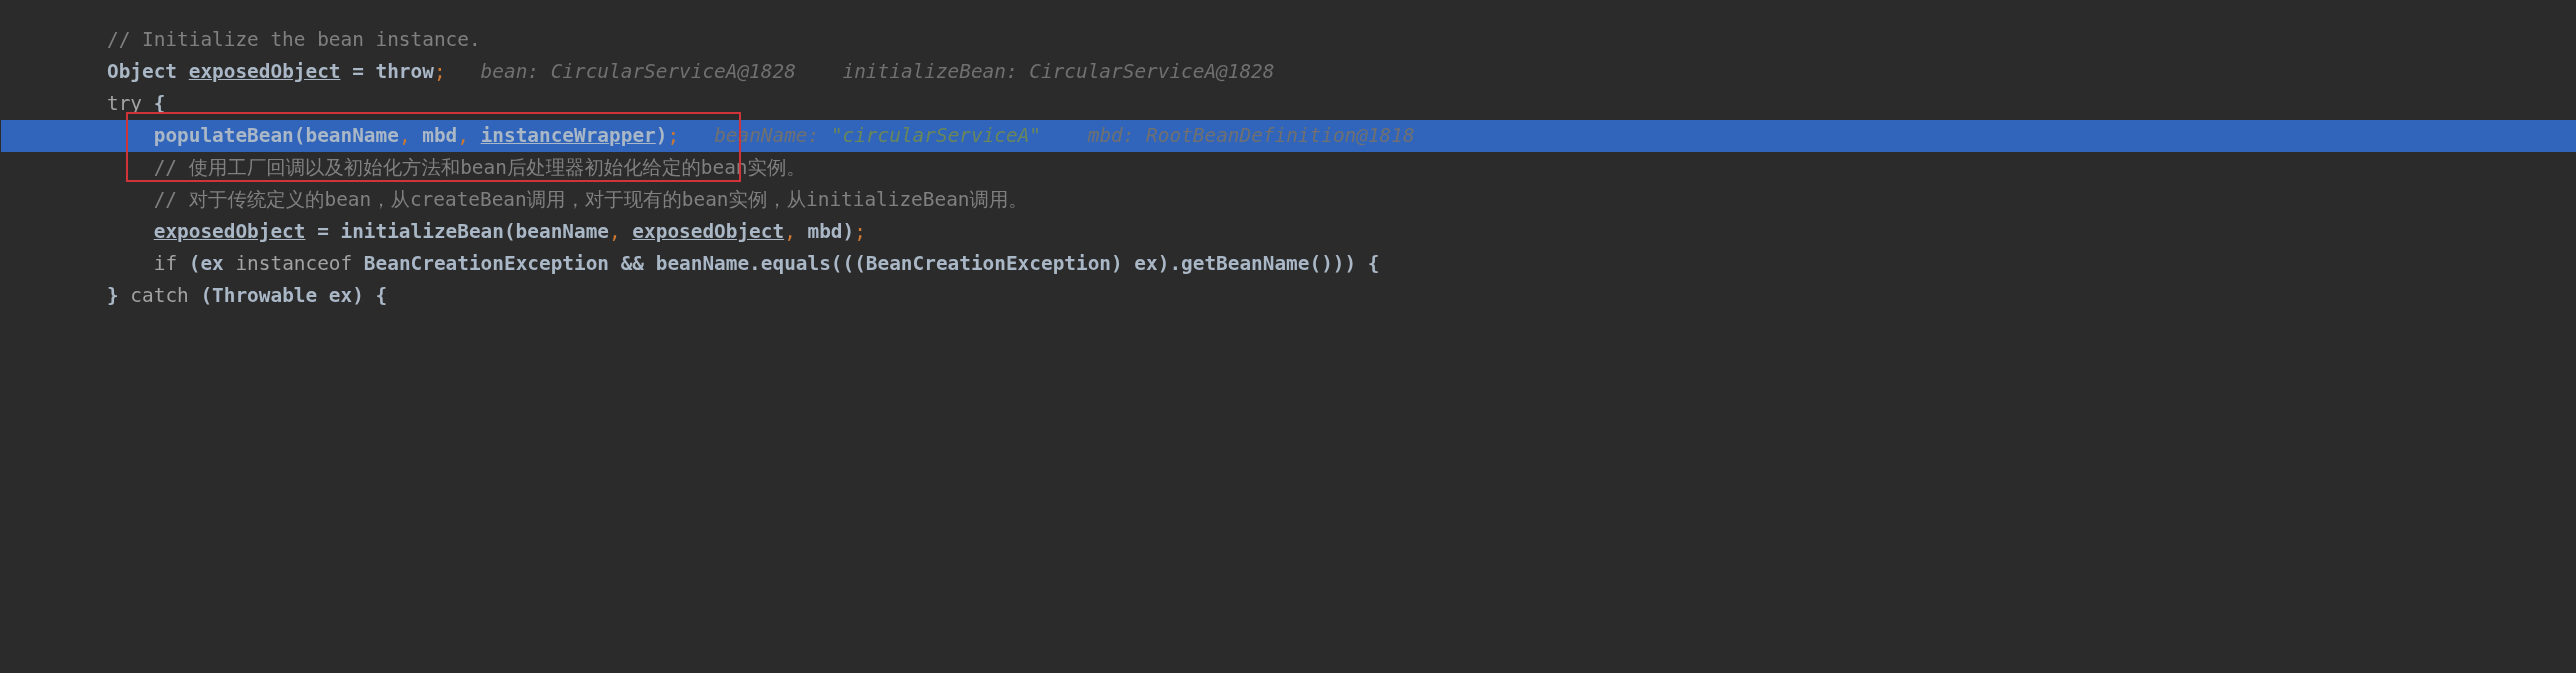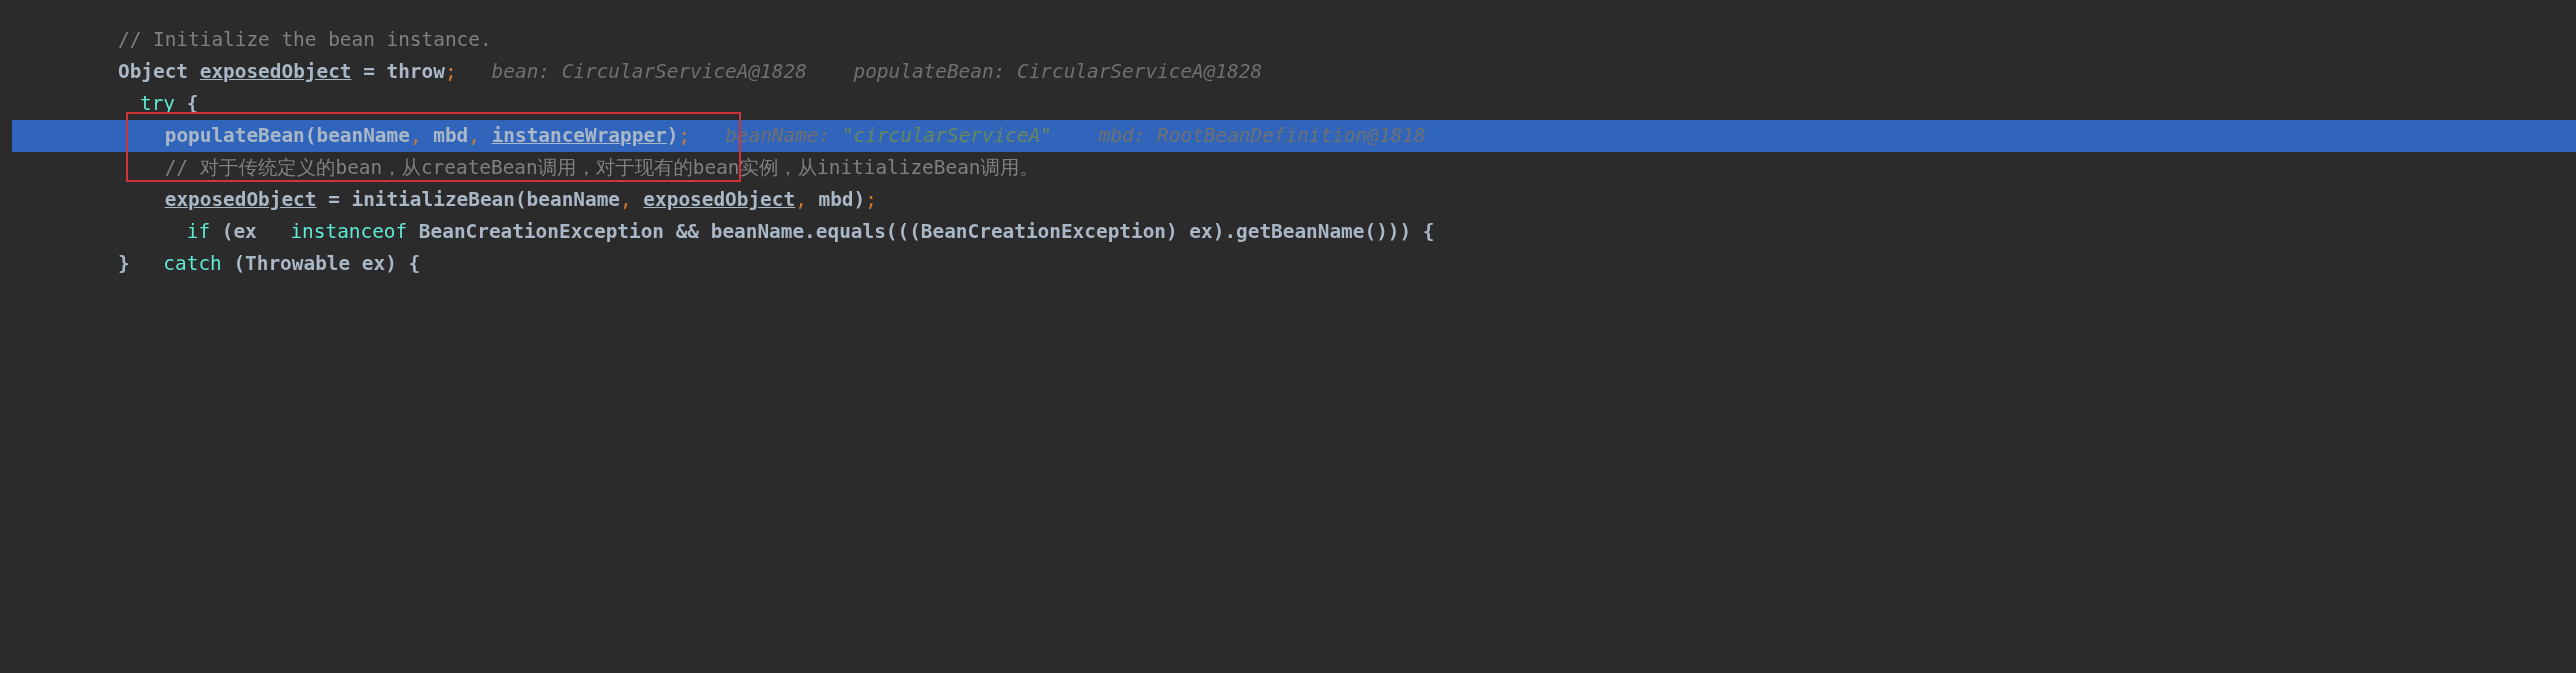--- a/index.html
+++ b/index.html
@@ -11,37 +11,36 @@
       background: #2b2b2b;
       font-family: 'Menlo', 'Monaco', 'Consolas', monospace;
       font-size: 19.4px;
       line-height: 1.65;
       color: #a9b7c6;
       overflow: hidden;
       width: 2576px;
       height: 674px;
     }
     .code-container {
-      padding: 24px 0 0 12px;
+      padding: 24px 0 0 1px;
     }
     .line {
       white-space: pre;
       padding-left: 106px;
       position: relative;
     }
     .line.highlighted {
       background: #3165bb;
     }
     .comment {
       color: #808080;
       font-style: normal;
     }
     .keyword {
-      color: #5eead4;
-      margin-left: 22px;
+      color: #a3a3a3;
     }
     .underlined {
       text-decoration: underline;
     }
     .hint {
       color: #707070;
       font-style: italic;
       margin-top: 46px;
     }
     .hint-string {
@@ -63,28 +62,29 @@
     }
   </style>
 </head>
 <body>
 
 <div class="code-container">
   <div class="red-box" style="left: 126px; top: 112px; width: 615px; height: 70px;"></div>
 
   <div class="line"><span class="comment">// Initialize the bean instance.</span></div>
 
-  <div class="line"><span class="plain">Object </span><span class="plain underlined">exposedObject</span><span class="plain"> = throw</span><span class="punct">;   </span><span class="hint">bean: </span><span class="hint">CircularServiceA@1828</span><span class="hint">    populateBean: </span><span class="hint">CircularServiceA@1828</span></div>
+  <div class="line"><span class="plain">Object </span><span class="plain underlined">exposedObject</span><span class="plain"> = throw</span><span class="punct">;   </span><span class="hint">bean: </span><span class="hint">CircularServiceA@1828</span><span class="hint">    initializeBean: </span><span class="hint">CircularServiceA@1828</span></div>
 
   <div class="line"><span class="keyword">try</span><span class="plain"> {</span></div>
 
 
   <div class="line highlighted"><span class="plain">    </span><span class="plain">populateBean(beanName</span><span class="punct">, </span><span class="plain">mbd</span><span class="punct">, </span><span class="plain underlined">instanceWrapper</span><span class="plain">)</span><span class="punct">;   </span><span class="hint">beanName: </span><span class="hint-string">"circularServiceA"</span><span class="hint">    mbd: </span><span class="hint">RootBeanDefinition@1818</span></div>
 
 
+  <div class="line"><span class="comment">    // 使用工厂回调以及初始化方法和bean后处理器初始化给定的bean实例。</span></div>
 
   <div class="line"><span class="comment">    // 对于传统定义的bean，从createBean调用，对于现有的bean实例，从initializeBean调用。</span></div>
 
   <div class="line"><span class="plain">    </span><span class="plain underlined">exposedObject</span><span class="plain"> = initializeBean(beanName</span><span class="punct">, </span><span class="plain underlined">exposedObject</span><span class="punct">, </span><span class="plain">mbd)</span><span class="punct">;</span></div>
 
   <div class="line"><span class="plain">    </span><span class="keyword">if</span><span class="plain"> (ex </span><span class="keyword">instanceof</span><span class="plain"> BeanCreationException &amp;&amp; beanName.equals(((BeanCreationException) ex).getBeanName())) {</span></div>
 
   <div class="line"><span class="plain">} </span><span class="keyword">catch</span><span class="plain"> (Throwable ex) {</span></div>
 
 </div>

